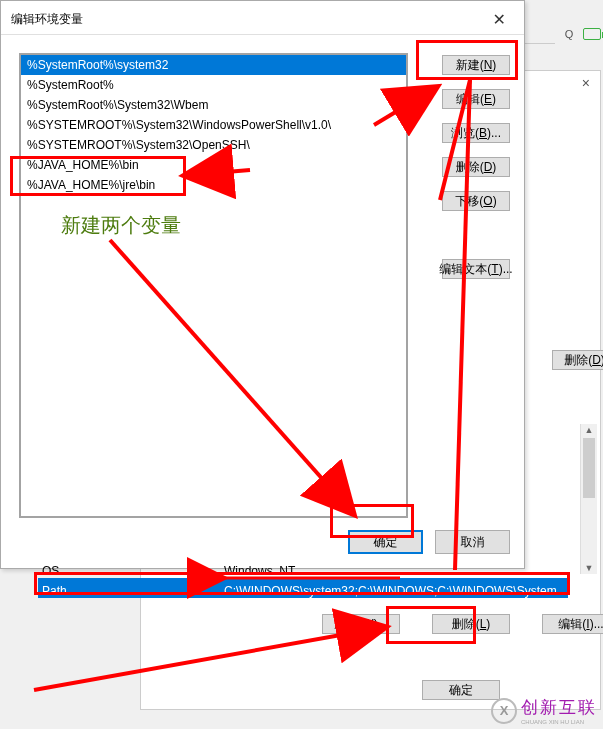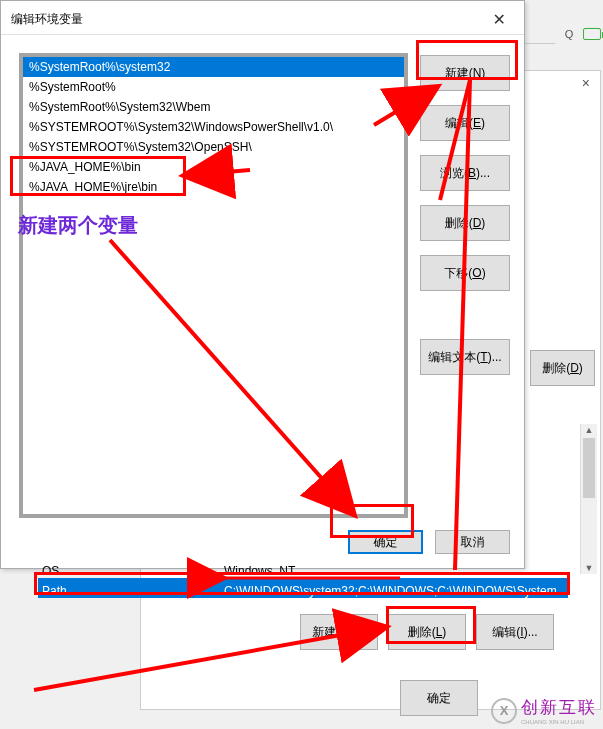--- a/index.html
+++ b/index.html
@@ -68,21 +68,21 @@
   }
   .titlebar .close { font-size: 16px; color: #333; cursor: pointer; padding: 2px 8px; }
 
   .content-row {
     display: flex;
     padding: 18px 14px 0 18px;
     gap: 12px;
   }
   .listbox {
     flex: 1;
-    border: 4px solid #a3a3a3;
+    border: 2px solid #a3a3a3;
     height: 465px;
     overflow: hidden;
     background: #fff;
   }
   .list-item {
     padding: 3px 6px;
     font-size: 12px;
     white-space: nowrap;
   }
   .list-item.selected {
@@ -92,27 +92,28 @@
   .btncol {
     width: 90px;
     display: flex;
     flex-direction: column;
     gap: 14px;
     padding-top: 2px;
   }
   .winbtn {
     border: 1px solid #adadad;
     background: #e1e1e1;
-    height: 36px;
+    height: 20px;
     font-size: 12px;
     cursor: pointer;
     display: flex;
     align-items: center;
     justify-content: center;
     white-space: nowrap;
+    margin-left: 22px;
   }
   .winbtn .ul { text-decoration: underline; }
   .gap-big { margin-top: 34px; }
 
   .dlg-footer {
     display: flex; justify-content: flex-end; gap: 12px;
     padding: 12px 14px 0 0;
   }
   .footbtn {
     width: 75px; height: 24px;
@@ -188,25 +189,26 @@
 
   
   .redbox {
     position: absolute;
     border: 3px solid #ff0000;
     pointer-events: none;
     z-index: 30;
   }
   .redtext {
     position: absolute;
-    color: #6d28d9;
+    color: #4d7c0f;
     font-size: 20px;
-    font-weight: 700;
+    font-weight: 400;
     z-index: 30;
     pointer-events: none;
+    margin-left: 43px;
   }
   svg.overlay {
     position: absolute;
     top: 0; left: 0;
     width: 603px; height: 729px;
     pointer-events: none;
     z-index: 29;
   }
 </style>
 </head>

